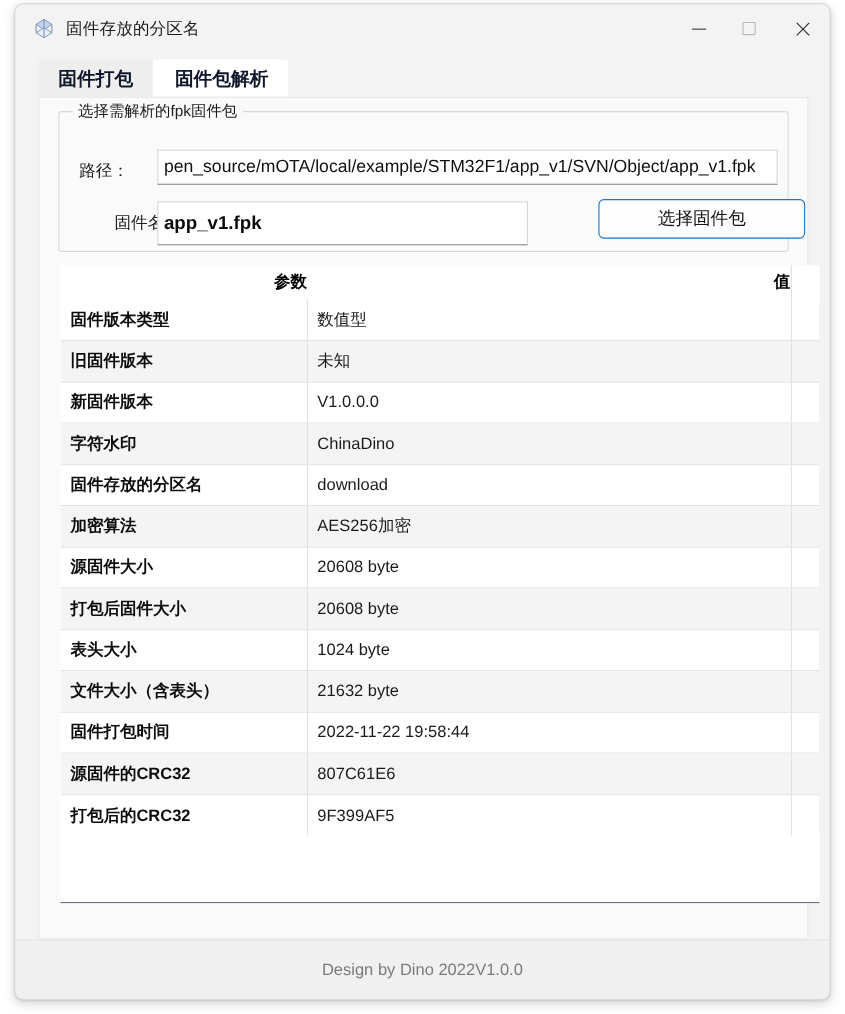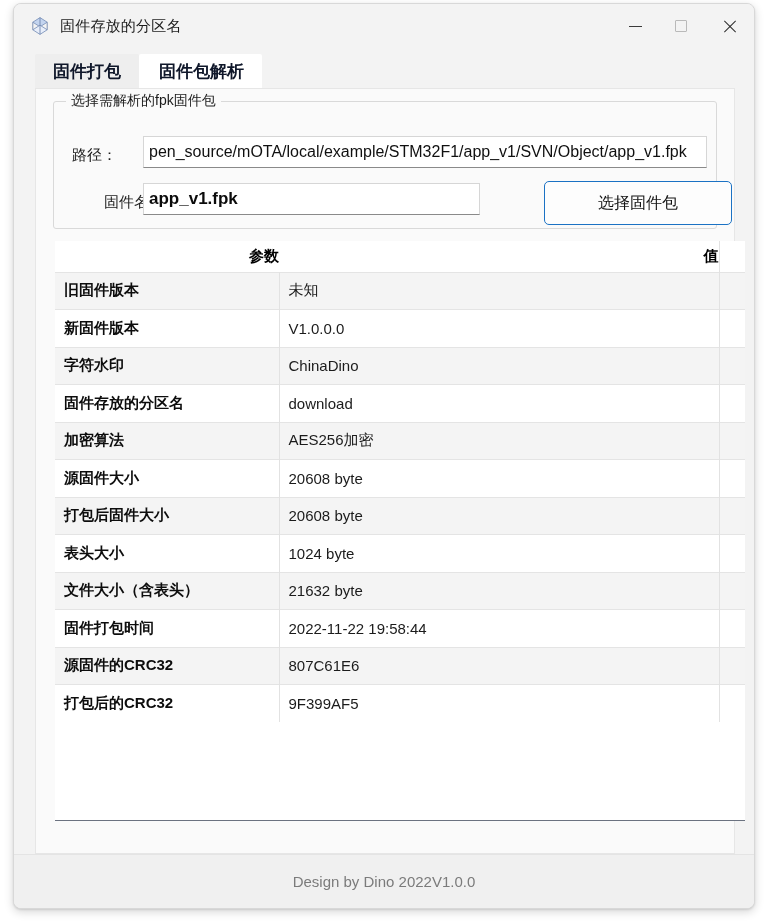--- a/index.html
+++ b/index.html
@@ -182,30 +182,30 @@
     width: 564px; height: 32px;
     font-size: 16px;
     color: #101010;
   }
   .tb-path span {
     white-space: nowrap;
     overflow: hidden;
   }
   .tb-name {
     left: 89px; top: 81px;
-    width: 337px; height: 32px;
+    width: 337px; height: 40px;
     font-size: 17px;
     font-weight: bold;
     color: #0b0b0b;
   }
 
   .btn-select {
     position: absolute;
     left: 490px; top: 79px;
-    width: 188px; height: 44px;
+    width: 188px; height: 36px;
     background: #fdfdfd;
     border: 1.5px solid #1b72c4;
     border-radius: 5px;
     box-sizing: border-box;
     display: flex;
     align-items: center;
     justify-content: center;
     font-size: 16px;
     color: #141414;
     cursor: default;
@@ -357,20 +357,25 @@
               <col class="c3">
           </colgroup>
           <thead>
             <tr>
               <th>参数</th>
               <th>值</th>
               <th class="c3h"></th>
             </tr>
           </thead>
           <tbody id="tbody">
+              <tr class="odd">
+                <td class="k">固件版本类型</td>
+                <td class="v">数值型</td>
+                <td class="v"></td>
+              </tr>
               <tr class="even sep">
                 <td class="k">旧固件版本</td>
                 <td class="v">未知</td>
                 <td class="v"></td>
               </tr>
               <tr class="odd sep">
                 <td class="k">新固件版本</td>
                 <td class="v">V1.0.0.0</td>
                 <td class="v"></td>
               </tr>

